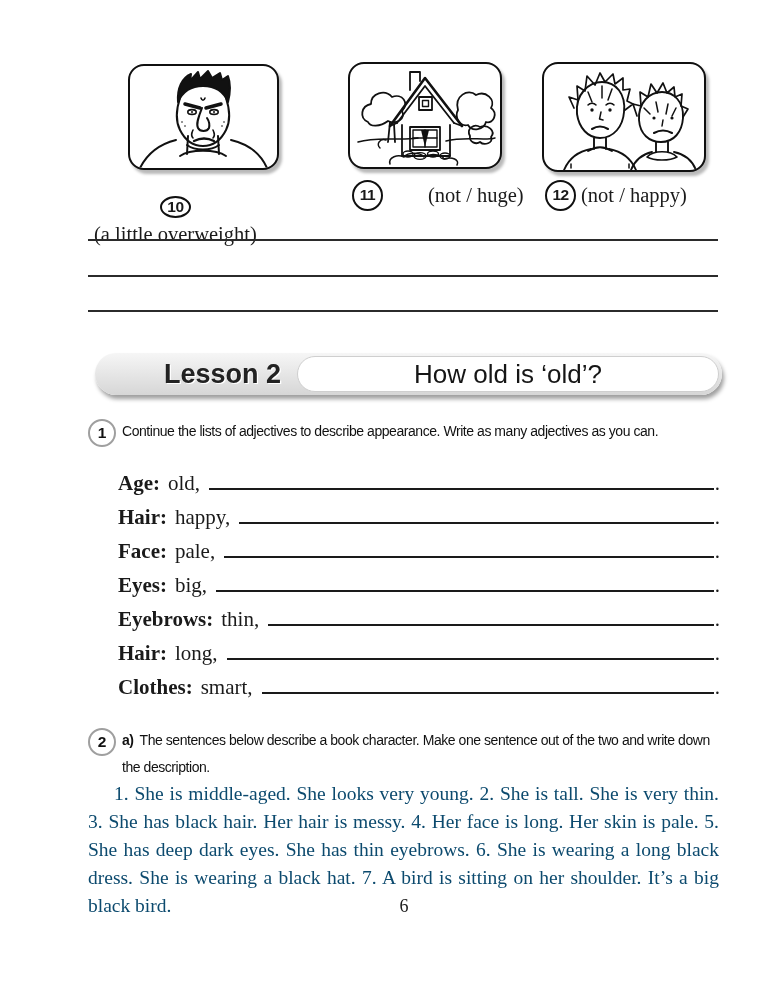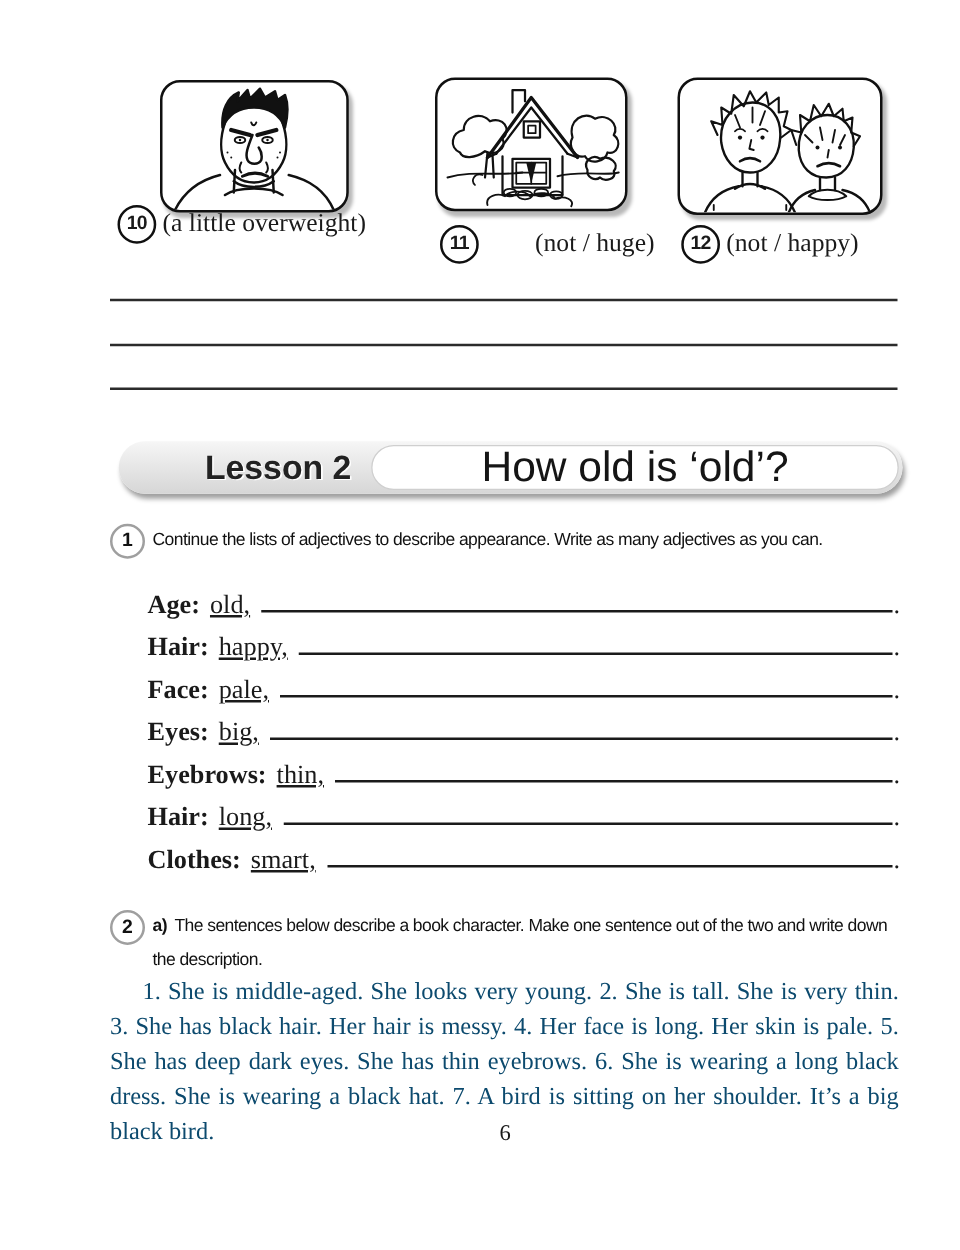--- a/index.html
+++ b/index.html
@@ -23,36 +23,36 @@
   .writing-line{position:absolute;left:88px;width:630px;height:0;border-top:2px solid #2b2b2b;}
 
   
   .banner{position:absolute;left:95px;top:353px;width:627px;height:42px;border-radius:22px;
           background:linear-gradient(#f6f6f6,#d6d6d6);box-shadow:2px 4px 4px rgba(0,0,0,0.38);}
   .banner-label{position:absolute;left:20px;top:0;width:215px;height:42px;display:flex;
                 align-items:center;justify-content:center;font-weight:bold;font-size:27px;
                 color:#222;text-shadow:1.3px 1.3px 0 #ffffff;text-align:right;}
   .banner-title-pill{position:absolute;left:202px;top:3px;right:3px;bottom:3px;background:#fff;
                      border:1px solid #cfcfcf;border-radius:19px;display:flex;align-items:center;
-                     justify-content:center;font-size:34px;color:#151515;}
+                     justify-content:center;font-size:26px;color:#151515;}
 
   
   .ex-header{position:absolute;left:88px;width:634px;display:flex;align-items:flex-start;}
   .circle-num{flex:0 0 auto;width:24px;height:24px;margin-top:1px;border:2.2px solid #9f9f9f;
               border-radius:50%;background:#fff;display:flex;align-items:center;justify-content:center;
               font-weight:bold;font-size:15.5px;color:#111;}
   .ex-instr{margin-left:6px;font-size:14px;letter-spacing:-0.45px;line-height:26.5px;color:#111;}
   .part-label{font-weight:bold;margin-right:6px;}
 
   
   .adj-list{position:absolute;left:118px;top:471px;width:602px;}
   .adj-row{display:flex;align-items:baseline;height:34px;
            font-family:"Liberation Serif",serif;font-size:21px;}
   .adj-label{font-weight:bold;}
-  .adj-example{margin-left:8px;text-decoration:underline;}
+  .adj-example{margin-left:8px;}
   .adj-line{flex:1 1 auto;margin-left:9px;border-bottom:2px solid #1a1a1a;align-self:baseline;}
   .adj-period{margin-left:1px;}
 
   
   .passage{position:absolute;left:88px;top:780px;width:631px;font-family:"Liberation Serif",serif;
            font-size:19.5px;line-height:28px;text-align:justify;text-indent:26px;color:#0c4a6e;}
 
   
   .page-number{position:absolute;left:88px;top:896px;width:632px;text-align:center;
                font-family:"Liberation Serif",serif;font-size:18px;}
@@ -134,21 +134,21 @@
       <circle cx="110" cy="54" r="1.6" fill="#111" stroke="none"></circle>
       <circle cx="128" cy="54" r="1.6" fill="#111" stroke="none"></circle>
       <path d="M119,56 L118,62" stroke-width="1.5"></path>
       <path d="M110,69 Q119,64 128,69" stroke-width="2.1"></path>
       <path d="M112,78 L112,88 M124,78 L124,88"></path>
       <path d="M103,93 C110,86 126,86 133,93 M103,93 C110,97 126,97 133,93" stroke-width="1.6"></path>
       <path d="M87,106 C91,96 99,90 108,88 M152,106 C148,96 140,90 130,88"></path>
     </svg>
   </div>
 
-  <div class="caption-group" style="left:94px;top:164px;">
+  <div class="caption-group" style="left:94px;top:196px;flex-direction:column;">
     <span class="num-badge">10</span>
     <span class="caption">(a little overweight)</span>
   </div>
   <div class="caption-group" style="left:352px;top:180px;gap:45px;">
     <span class="num-badge">11</span>
     <span class="caption">(not / huge)</span>
   </div>
   <div class="caption-group" style="left:545px;top:180px;">
     <span class="num-badge">12</span>
     <span class="caption">(not / happy)</span>

